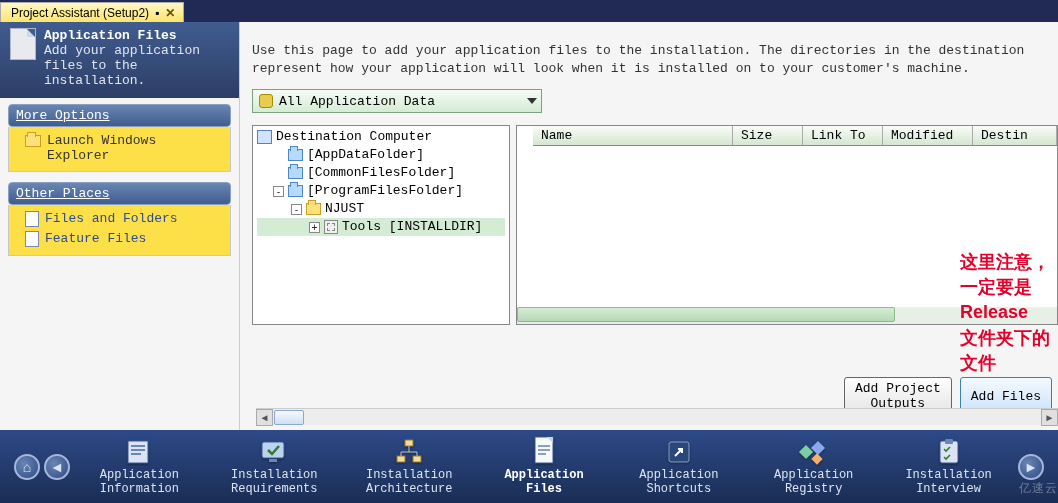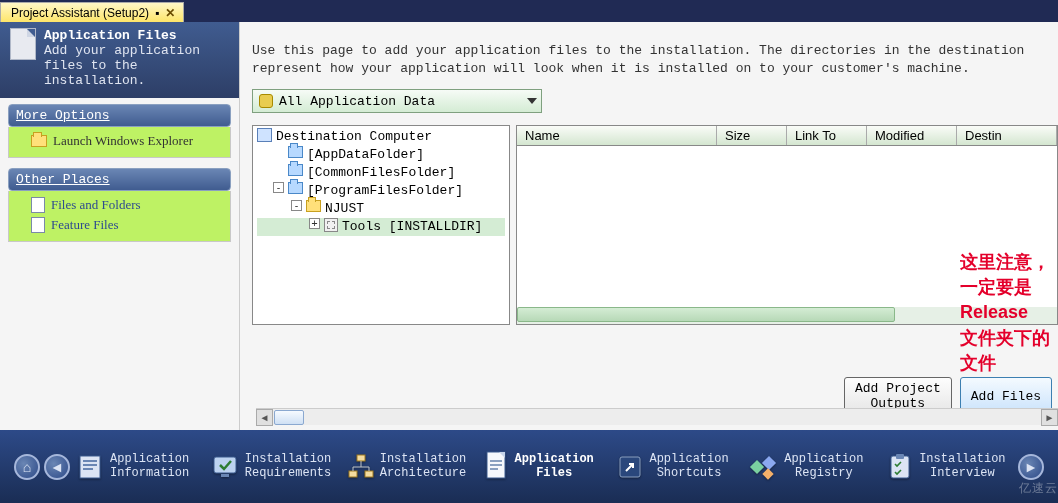--- a/index.html
+++ b/index.html
@@ -84,25 +84,25 @@
     background: linear-gradient(#6a86b4, #405c90);
     color: #fff;
     text-decoration: underline;
     padding: 3px 7px;
     font-family: "Courier New", monospace;
     font-size: 13px;
     border: 1px solid #8aa0c0;
     border-radius: 4px;
   }
   .sidebar-section-body {
-    background: #bef264;
+    background: #fde047;
     border: 1px solid #c8c8c8;
     border-top:none;
-    padding: 4px 4px 6px 20px;
-    font-family: Liberation Serif, serif;
+    padding: 4px 4px 6px 14px;
+    font-family: Liberation Mono, monospace;
   }
   .sb-item {
     display: flex;
     align-items: flex-start;
     gap: 6px;
     padding: 2px 2px;
     color: #333;
   }
   .sb-item .txt.link { color: #2e4b8f; }
   .sb-icon { width: 16px; height: 16px; flex: none; }
@@ -185,39 +185,39 @@
   .tree-pane { width: 258px; }
   .list-pane { flex:1; position: relative; }
 
   .tree {
     font-family: "Courier New", monospace;
     font-size: 13px;
     padding: 2px 4px;
     line-height: 18px;
     white-space: nowrap;
   }
-  .tree-row { display:flex; align-items:flex-start; gap:4px; }
+  .tree-row { display:flex; align-items:center; gap:4px; }
   .exp {
     width:11px;height:11px;border:1px solid #888;background:#fff;
     font: 10px/9px monospace; text-align:center; color:#333; cursor:pointer;
     flex:none;
   }
   .exp.blank { border:none; background:none; }
   .folder-sm{width:15px;height:12px;background:#b7d9ff;border:1px solid #4a88c8;position:relative;flex:none;}
   .folder-sm::before{content:"";position:absolute;left:1px;top:-4px;width:6px;height:4px;background:#b7d9ff;border:1px solid #4a88c8;border-bottom:none;}
   .folder-y{width:15px;height:12px;background:#ffe07a;border:1px solid #c8a020;position:relative;flex:none;}
   .folder-y::before{content:"";position:absolute;left:1px;top:-4px;width:6px;height:4px;background:#ffe07a;border:1px solid #c8a020;border-bottom:none;}
   .comp-icon{width:15px;height:14px;background:#cfe3ff;border:1px solid #5a80b8;flex:none;}
   .box-icon{width:14px;height:14px;background:#f0f0f0;border:1px solid #888;flex:none;position:relative;}
   .box-icon::after{content:"";position:absolute;inset:2px;border:1px dashed #888;}
   .tree-row.sel{background:#d4ecd4;}
 
   .list-header{
     display:flex;background:linear-gradient(#fafcf8,#d4e6d0);border-bottom:1px solid #888;
-    font-family:Liberation Sans, sans-serif;height:20px;
+    font-family:Liberation Mono, monospace;height:20px;margin-left:16px;
   }
   .list-header div{padding:2px 8px;border-right:1px solid #aaa;}
   .col-name{width:200px;} .col-size{width:70px;text-align:left;} .col-link{width:80px;} .col-mod{width:90px;} .col-dest{flex:1;}
 
   .horiz-track{
     position:absolute;left:0;right:0;bottom:0;height:17px;
     background:#e6f0e6;
   }
   .horiz-thumb{
     position:absolute;left:0;top:0;height:15px;width:70%;
@@ -266,21 +266,21 @@
     padding:0 14px;gap:4px;
   }
   .nav-circle{
     width:26px;height:26px;border:2px solid #a6b7db;border-radius:50%;
     background:radial-gradient(circle at 35% 35%,#6a86b4,#2d4a88);
     display:flex;align-items:center;justify-content:center;cursor:pointer;flex:none;
     color:#dce4f4;font:700 14px/1 sans-serif;
   }
   .nav-item{
     flex:1; text-align:center;cursor:pointer;
-    display:flex;align-items:center;gap:2px;
+    display:flex;flex-direction:column;align-items:center;gap:2px;
   }
   .nav-item.active{color:#fff;font-weight:bold;}
   .nav-icon{width:34px;height:30px;display:flex;align-items:center;justify-content:center;}
   .nav-icon svg{filter:drop-shadow(0 1px 1px rgba(0,0,0,.4));}
   .nav-label{white-space:pre-line;line-height:1.15;}
   .watermark{
     position:absolute;right:0;bottom:6px;
     font:12px "Microsoft YaHei",sans-serif;color:rgba(255,255,255,.35);letter-spacing:1px;margin-top:25px;
   }
 </style>

